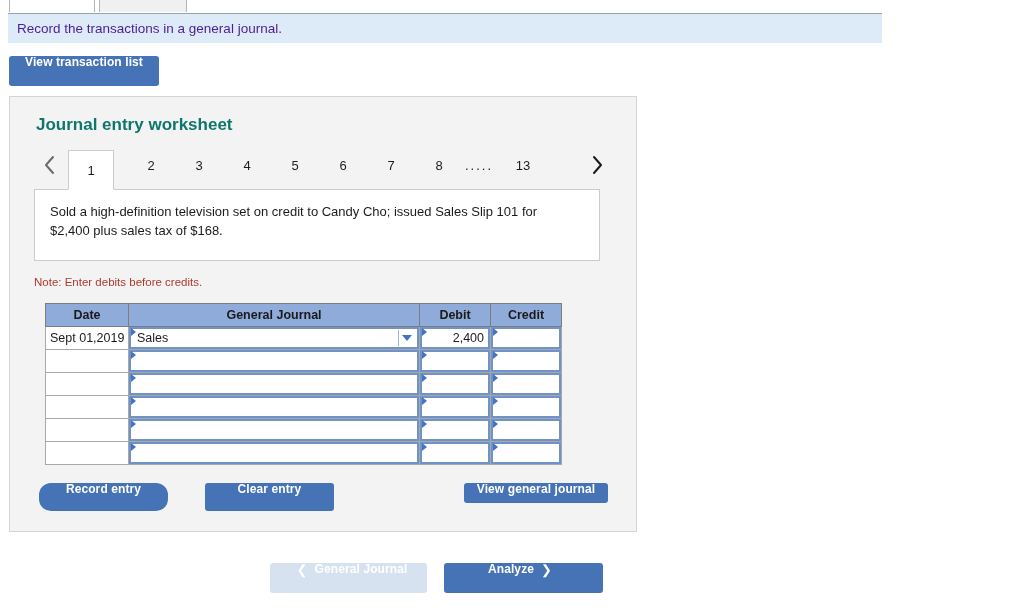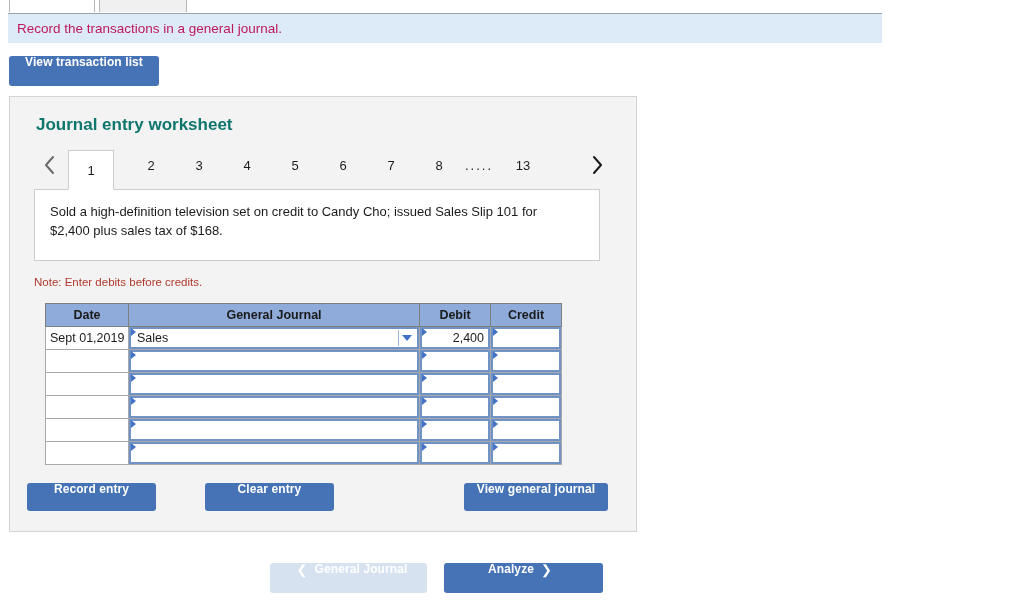--- a/index.html
+++ b/index.html
@@ -43,21 +43,21 @@
     width: 874px;
     height: 30px;
     background: #ddeaf7;
     border-top: 1px solid #9aa3ad;
     box-sizing: border-box;
   }
   .banner-text {
     position: absolute;
     left: 9px; top: 7px;
     font-size: 13.5px;
-    color: #be185d;
+    color: #4c1d95;
     white-space: nowrap;
   }
 
   
   .btn {
     background: #4573b5;
     color: #ffffff;
     border: none;
     border-radius: 3px;
     font-family: "Liberation Sans", sans-serif;
@@ -255,32 +255,32 @@
   .caret-sep {
     position: absolute;
     right: 18px; top: 1px;
     width: 1px; height: 16px;
     background: #9bb4da;
   }
 
   
   .btn-record {
     position: absolute;
-    left: 17px; top: 386px;
-    width: 129px; height: 28px;
+    left: 29px; top: 386px;
+    width: 129px; height: 28px; border-radius: 12px;
   }
   .btn-clear {
     position: absolute;
     left: 195px; top: 386px;
     width: 129px; height: 28px;
   }
   .btn-viewgj {
     position: absolute;
     left: 454px; top: 386px;
-    width: 144px; height: 28px;
+    width: 144px; height: 20px;
   }
 
   
   .btn-prev-nav {
     position: absolute;
     left: 270px; top: 563px;
     width: 157px; height: 30px;
     background: #d6e2ef;
     color: #ffffff;
     cursor: default;

